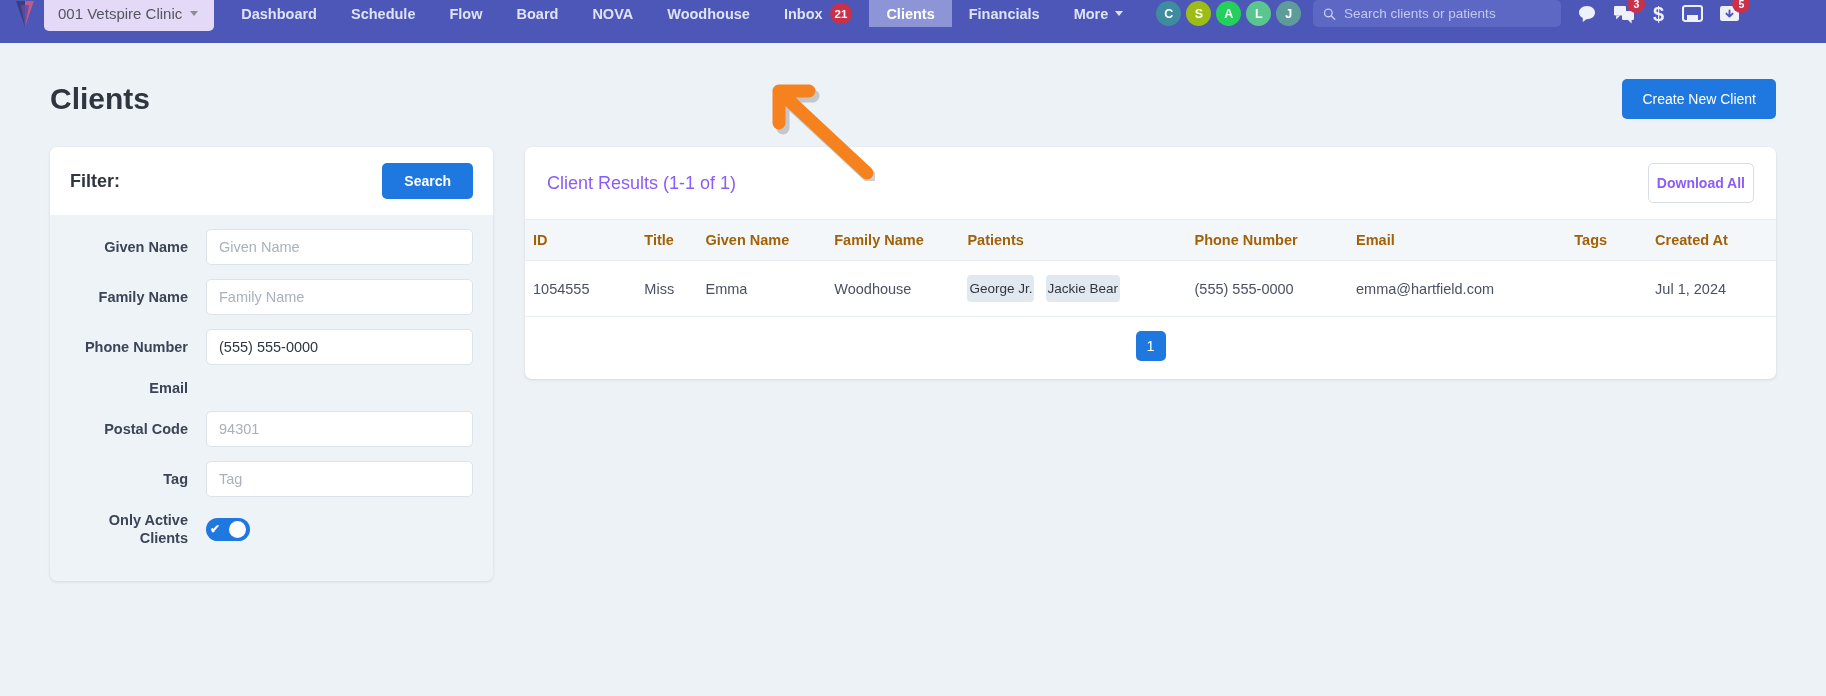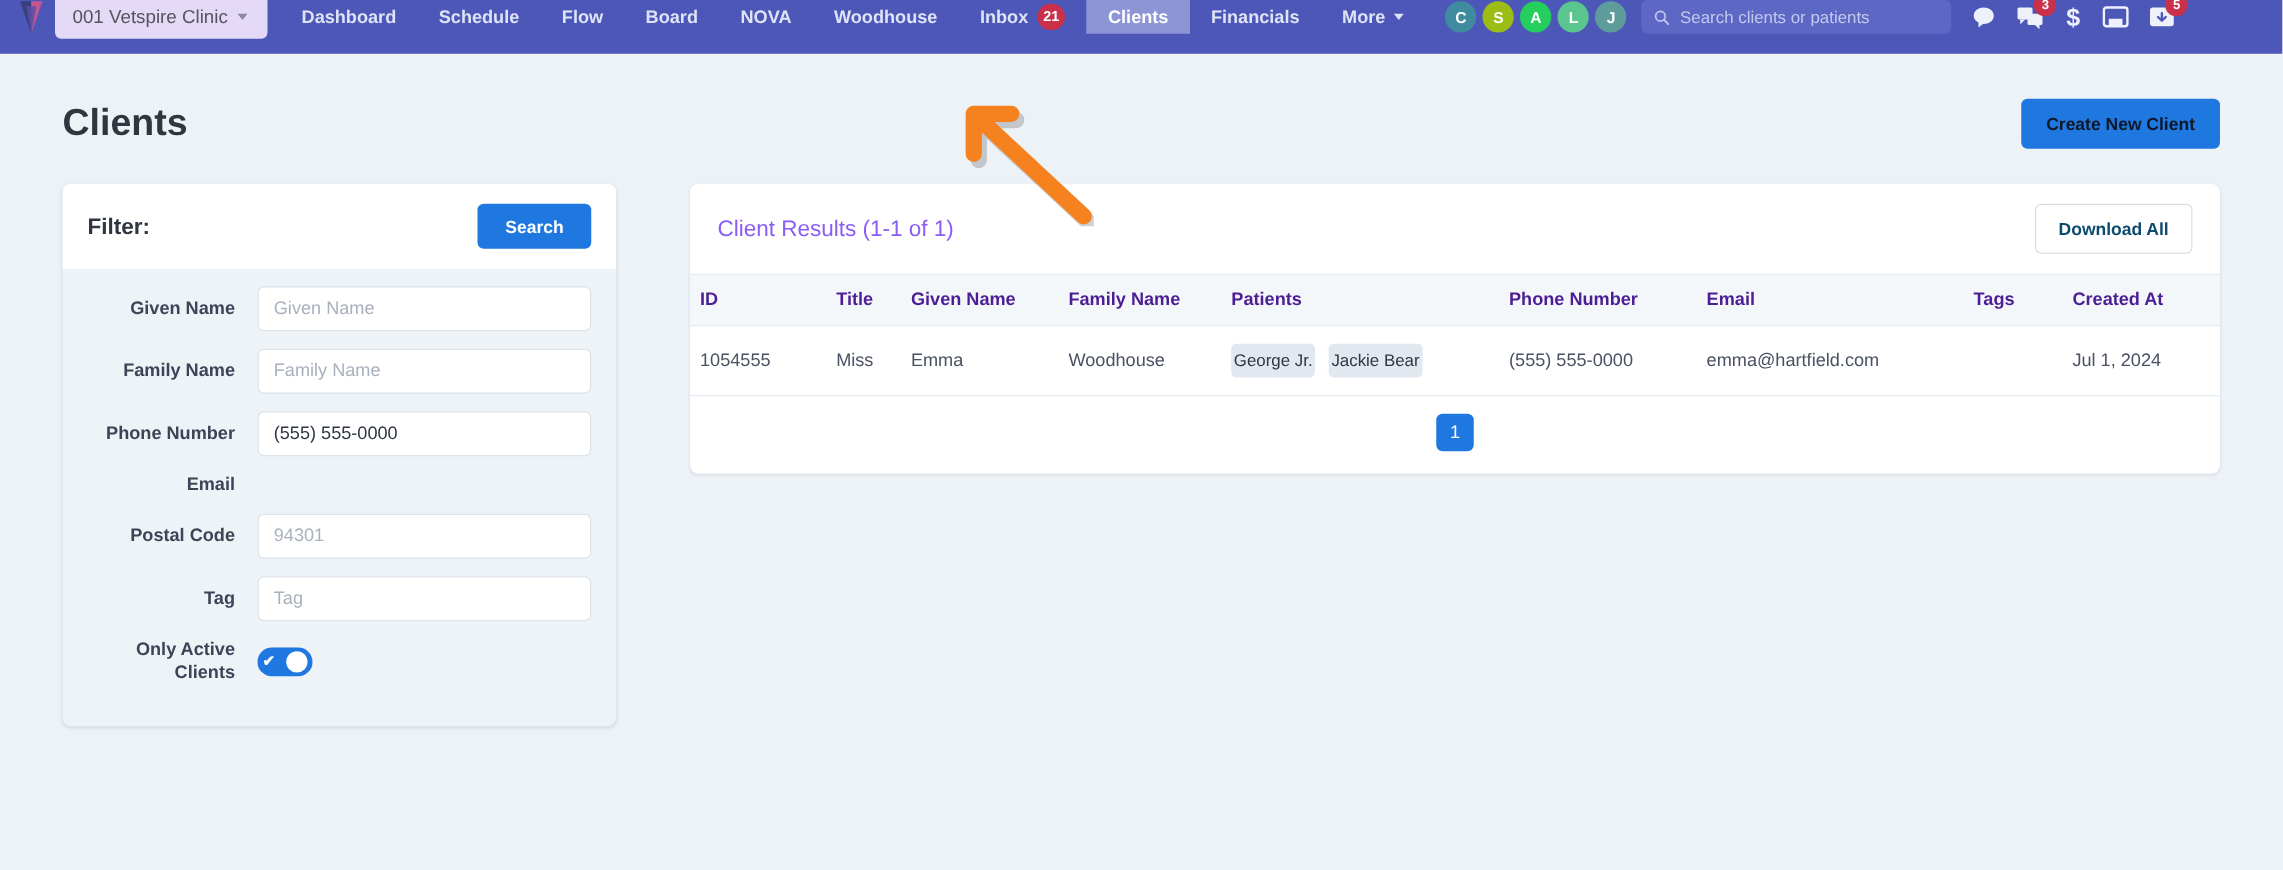--- a/index.html
+++ b/index.html
@@ -109,30 +109,30 @@
 
   
   .page { padding: 0 50px; position: relative; }
   .page-head {
     display: flex; align-items: center; justify-content: space-between;
     padding: 36px 0 28px 0;
   }
   .page-title { font-size: 30px; font-weight: bold; color: #2f3640; }
   .btn-primary {
     background: #1f78e0;
-    color: #0f172a;
-    font-size: 14px; font-weight: bold;
+    color: #ffffff;
+    font-size: 14px; font-weight: normal;
     border: none; border-radius: 5px;
     padding: 12px 20px;
     cursor: pointer;
     font-family: "Liberation Sans", sans-serif;
     text-align: center;
   }
 
-  .columns { display: flex; gap: 59px; align-items: flex-start; }
+  .columns { display: flex; gap: 32px; align-items: flex-start; }
 
   
   .filter-card {
     width: 443px;
     background: #eef3f7;
     border-radius: 7px;
     box-shadow: 0 1px 3px rgba(40,50,70,.13);
     overflow: hidden;
     flex: 0 0 auto;
   }
@@ -199,32 +199,32 @@
   }
   .results-head {
     display: flex; align-items: center; justify-content: space-between;
     padding: 16px 22px;
   }
   .results-title { font-size: 18px; color: #8b5cf6; }
   .btn-outline {
     background: #ffffff;
     border: 1px solid #d8dee6;
     border-radius: 5px;
-    padding: 11px 18px;
+    padding: 11px 8px;
     font-size: 14px; font-weight: bold;
-    color: #0c4a6e;
+    color: #8b5cf6;
     cursor: pointer;
     font-family: "Liberation Sans", sans-serif;
     text-align: center;
   }
   table.results { width: 100%; border-collapse: collapse; }
   table.results thead tr { background: #f4f7fa; }
   table.results th {
     text-align: left;
-    font-size: 14.5px; font-weight: bold; color: #4c1d95;
+    font-size: 14.5px; font-weight: bold; color: #a16207;
     padding: 12px 8px;
     border-top: 1px solid #e7ecf1;
     border-bottom: 1px solid #e7ecf1;
     white-space: nowrap;
   }
   table.results td {
     font-size: 14.5px; color: #495163;
     padding: 14px 8px;
     border-bottom: 1px solid #e7ecf1;
     vertical-align: middle;

